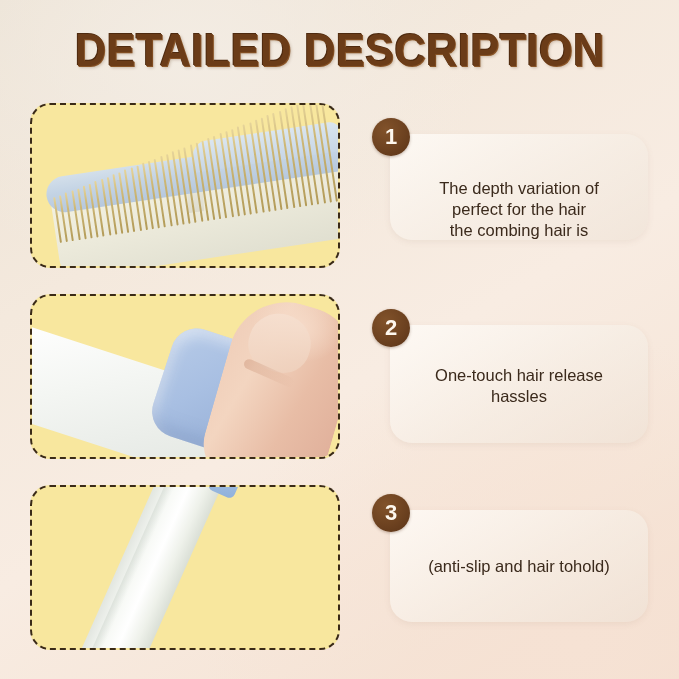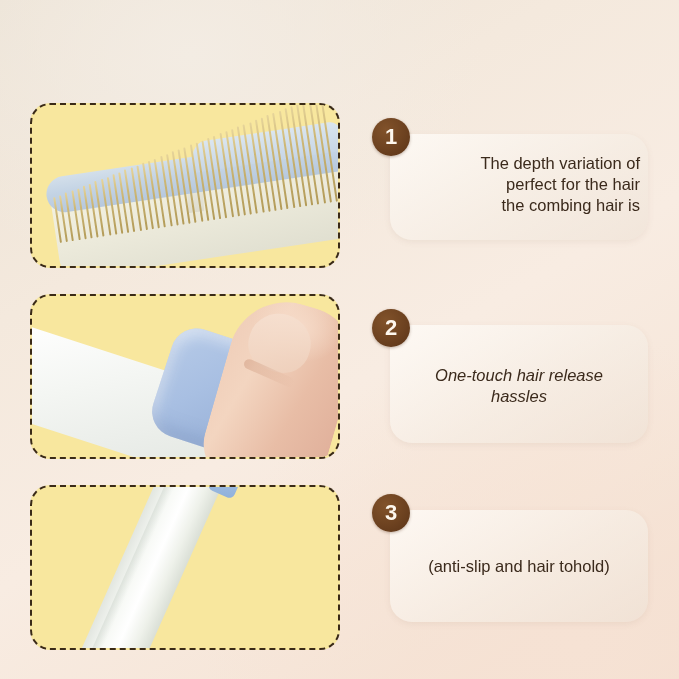--- a/index.html
+++ b/index.html
@@ -261,30 +261,33 @@
     left: 18px;
     width: 258px;
     text-align: center;
     color: #3b2a1c;
     font-size: 16.5px;
     line-height: 21px;
     z-index: 2;
     box-sizing: border-box;
     padding: 0 8px;
   }
-  .feature.f1 .feature-text { top: 35px; text-align: right; }
-  .feature.f2 .feature-text { top: 56px; font-style: italic; }
+  .feature.f1 .feature-text { top: 60px; }
+  .feature.f2 .feature-text { top: 56px; }
   .feature.f3 .feature-text { top: 62px; }
   .feature-text .ln { display: block; white-space: nowrap; }
 </style>
 </head>
 <body>
 
 <div id="page">
 
+  <div class="title-wrap">
+    <span class="page-title">DETAILED DESCRIPTION</span>
+  </div>
 
   <div class="photo-panel p1">
     <div class="photo-inner">
       <div class="comb-body"></div>
       <div class="comb-notch"></div>
       <div class="comb-rail"></div>
       <div class="pins" id="comb-pins">
           <span class="pin" style="left: 0px; height: 46px;"></span>
           <span class="pin" style="left: 6.2px; height: 47.3778px;"></span>
           <span class="pin" style="left: 12.4px; height: 48.7556px;"></span>

